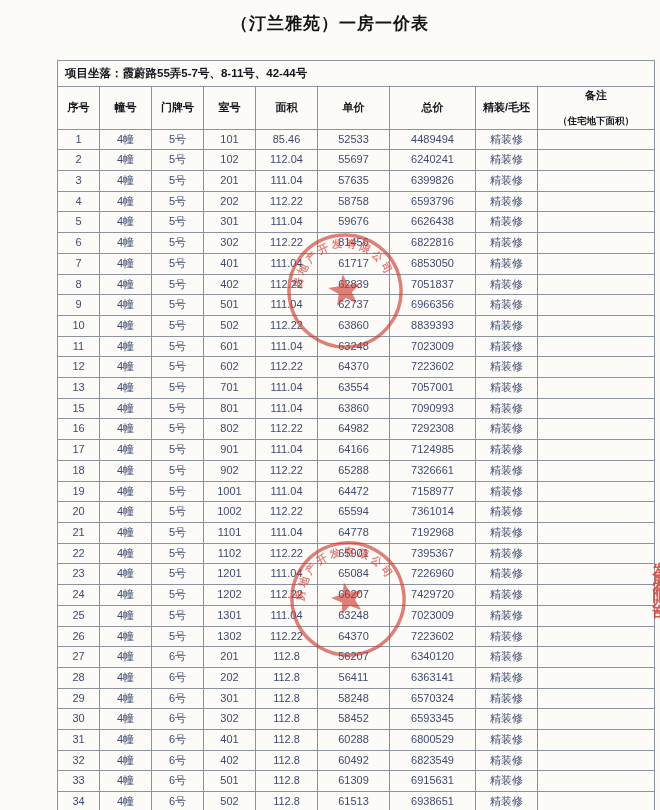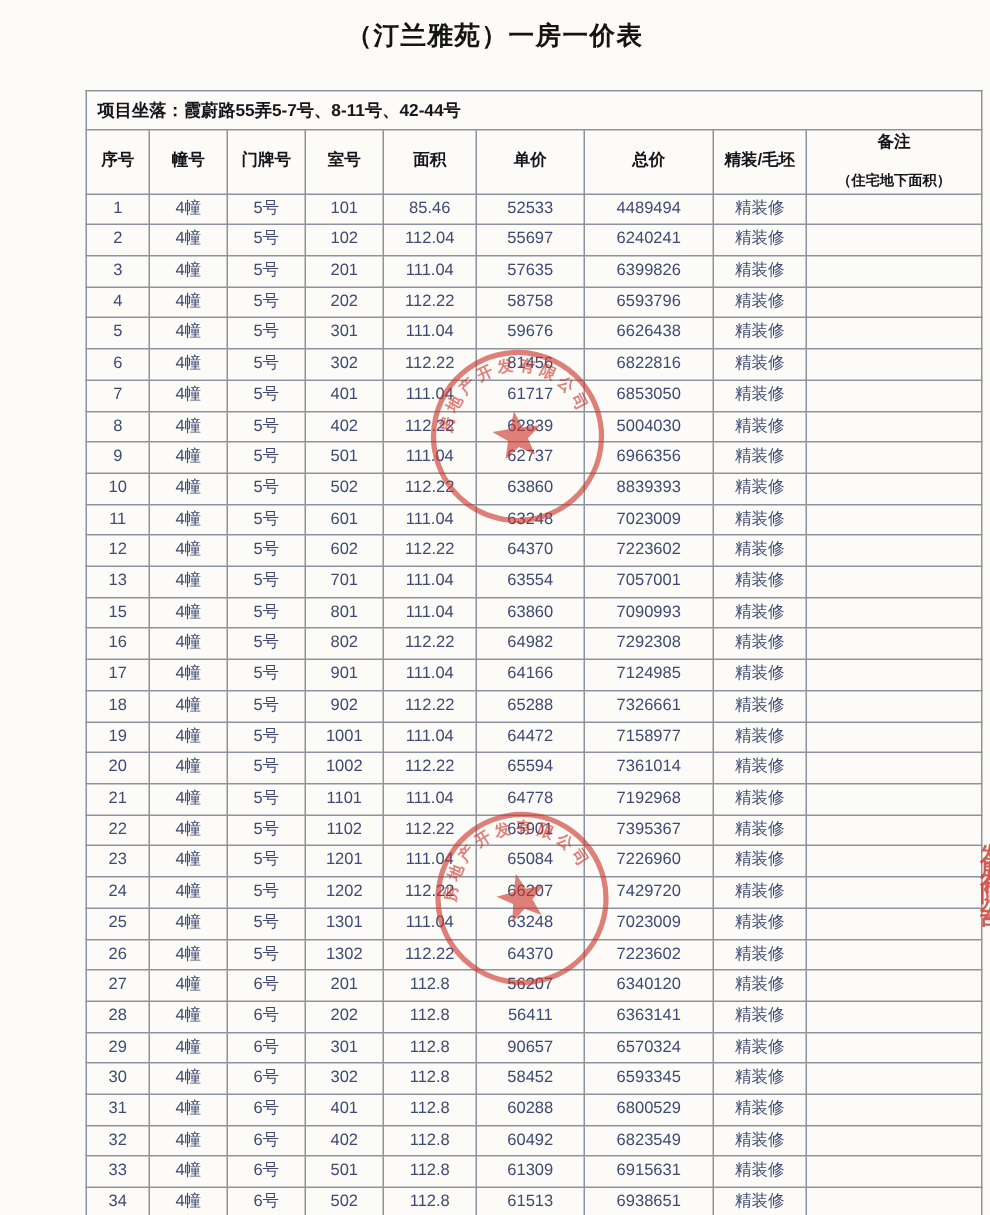--- a/index.html
+++ b/index.html
@@ -204,21 +204,21 @@
           <td>精装修</td>
           <td></td>
         </tr>
         <tr>
           <td>8</td>
           <td>4幢</td>
           <td>5号</td>
           <td>402</td>
           <td>112.22</td>
           <td>62839</td>
-          <td>5004030</td>
+          <td>7051837</td>
           <td>精装修</td>
           <td></td>
         </tr>
         <tr>
           <td>9</td>
           <td>4幢</td>
           <td>5号</td>
           <td>501</td>
           <td>111.04</td>
           <td>62737</td>
@@ -423,21 +423,21 @@
           <td>6363141</td>
           <td>精装修</td>
           <td></td>
         </tr>
         <tr>
           <td>29</td>
           <td>4幢</td>
           <td>6号</td>
           <td>301</td>
           <td>112.8</td>
-          <td>90657</td>
+          <td>58248</td>
           <td>6570324</td>
           <td>精装修</td>
           <td></td>
         </tr>
         <tr>
           <td>30</td>
           <td>4幢</td>
           <td>6号</td>
           <td>302</td>
           <td>112.8</td>

